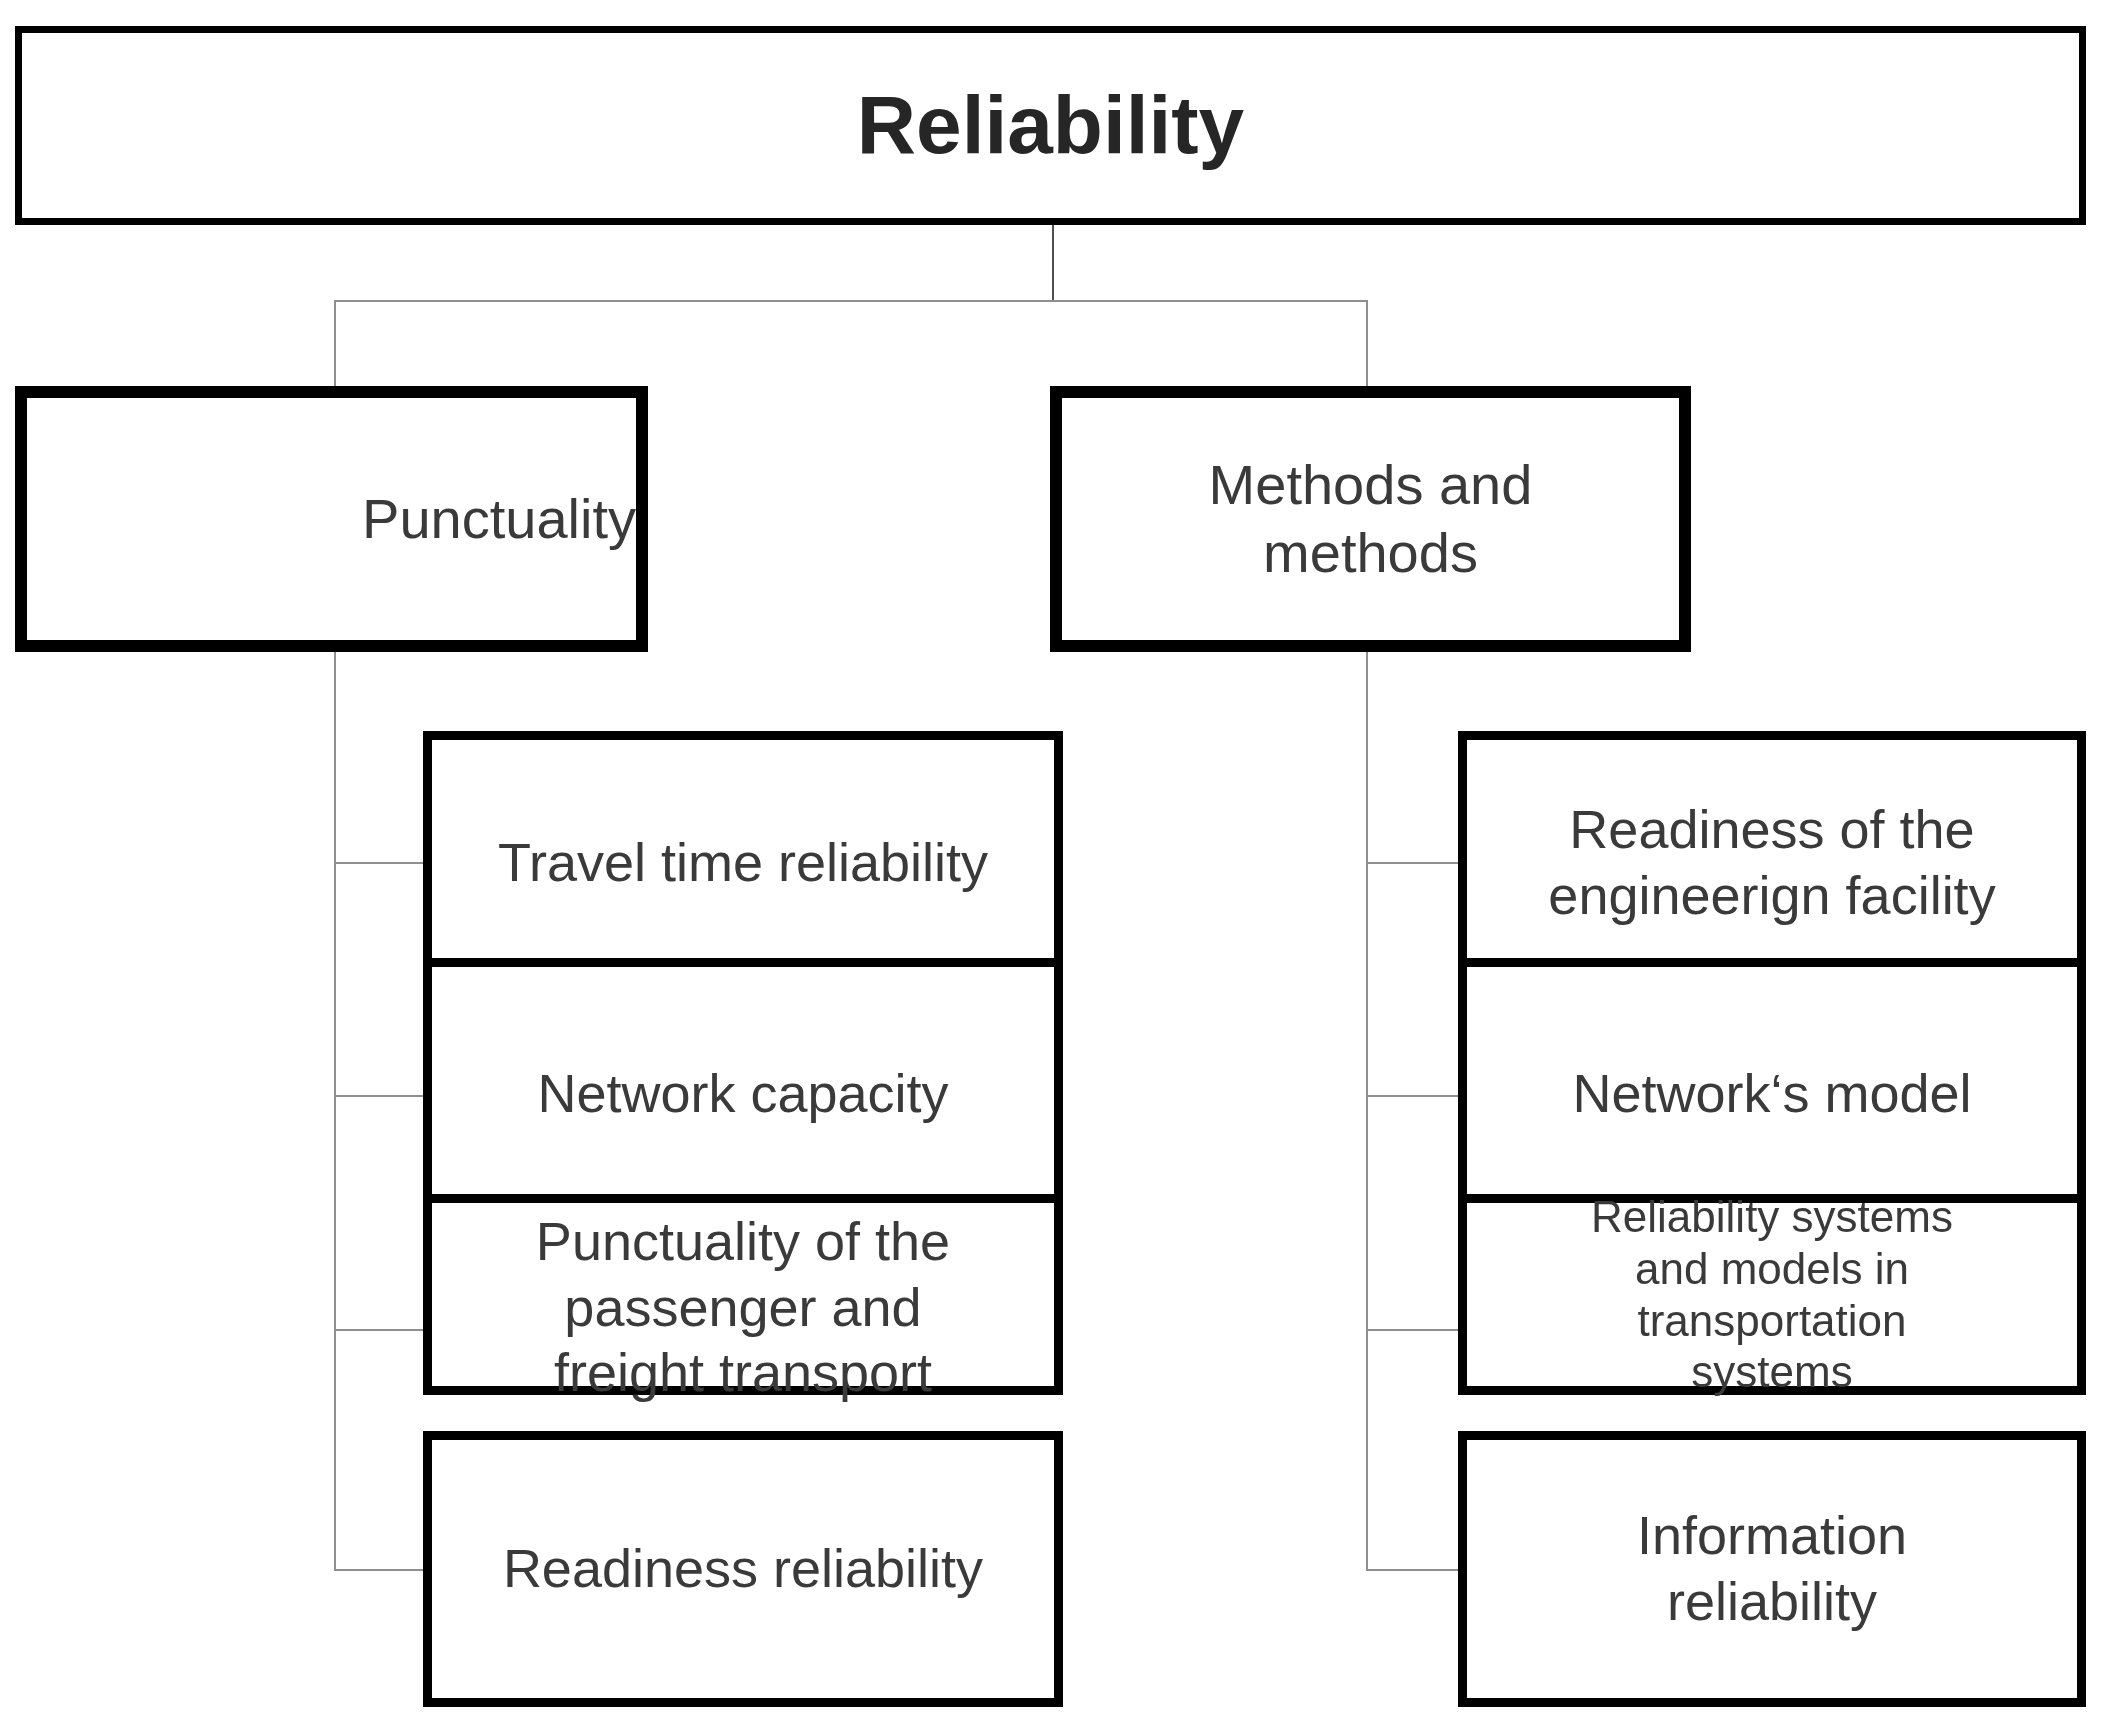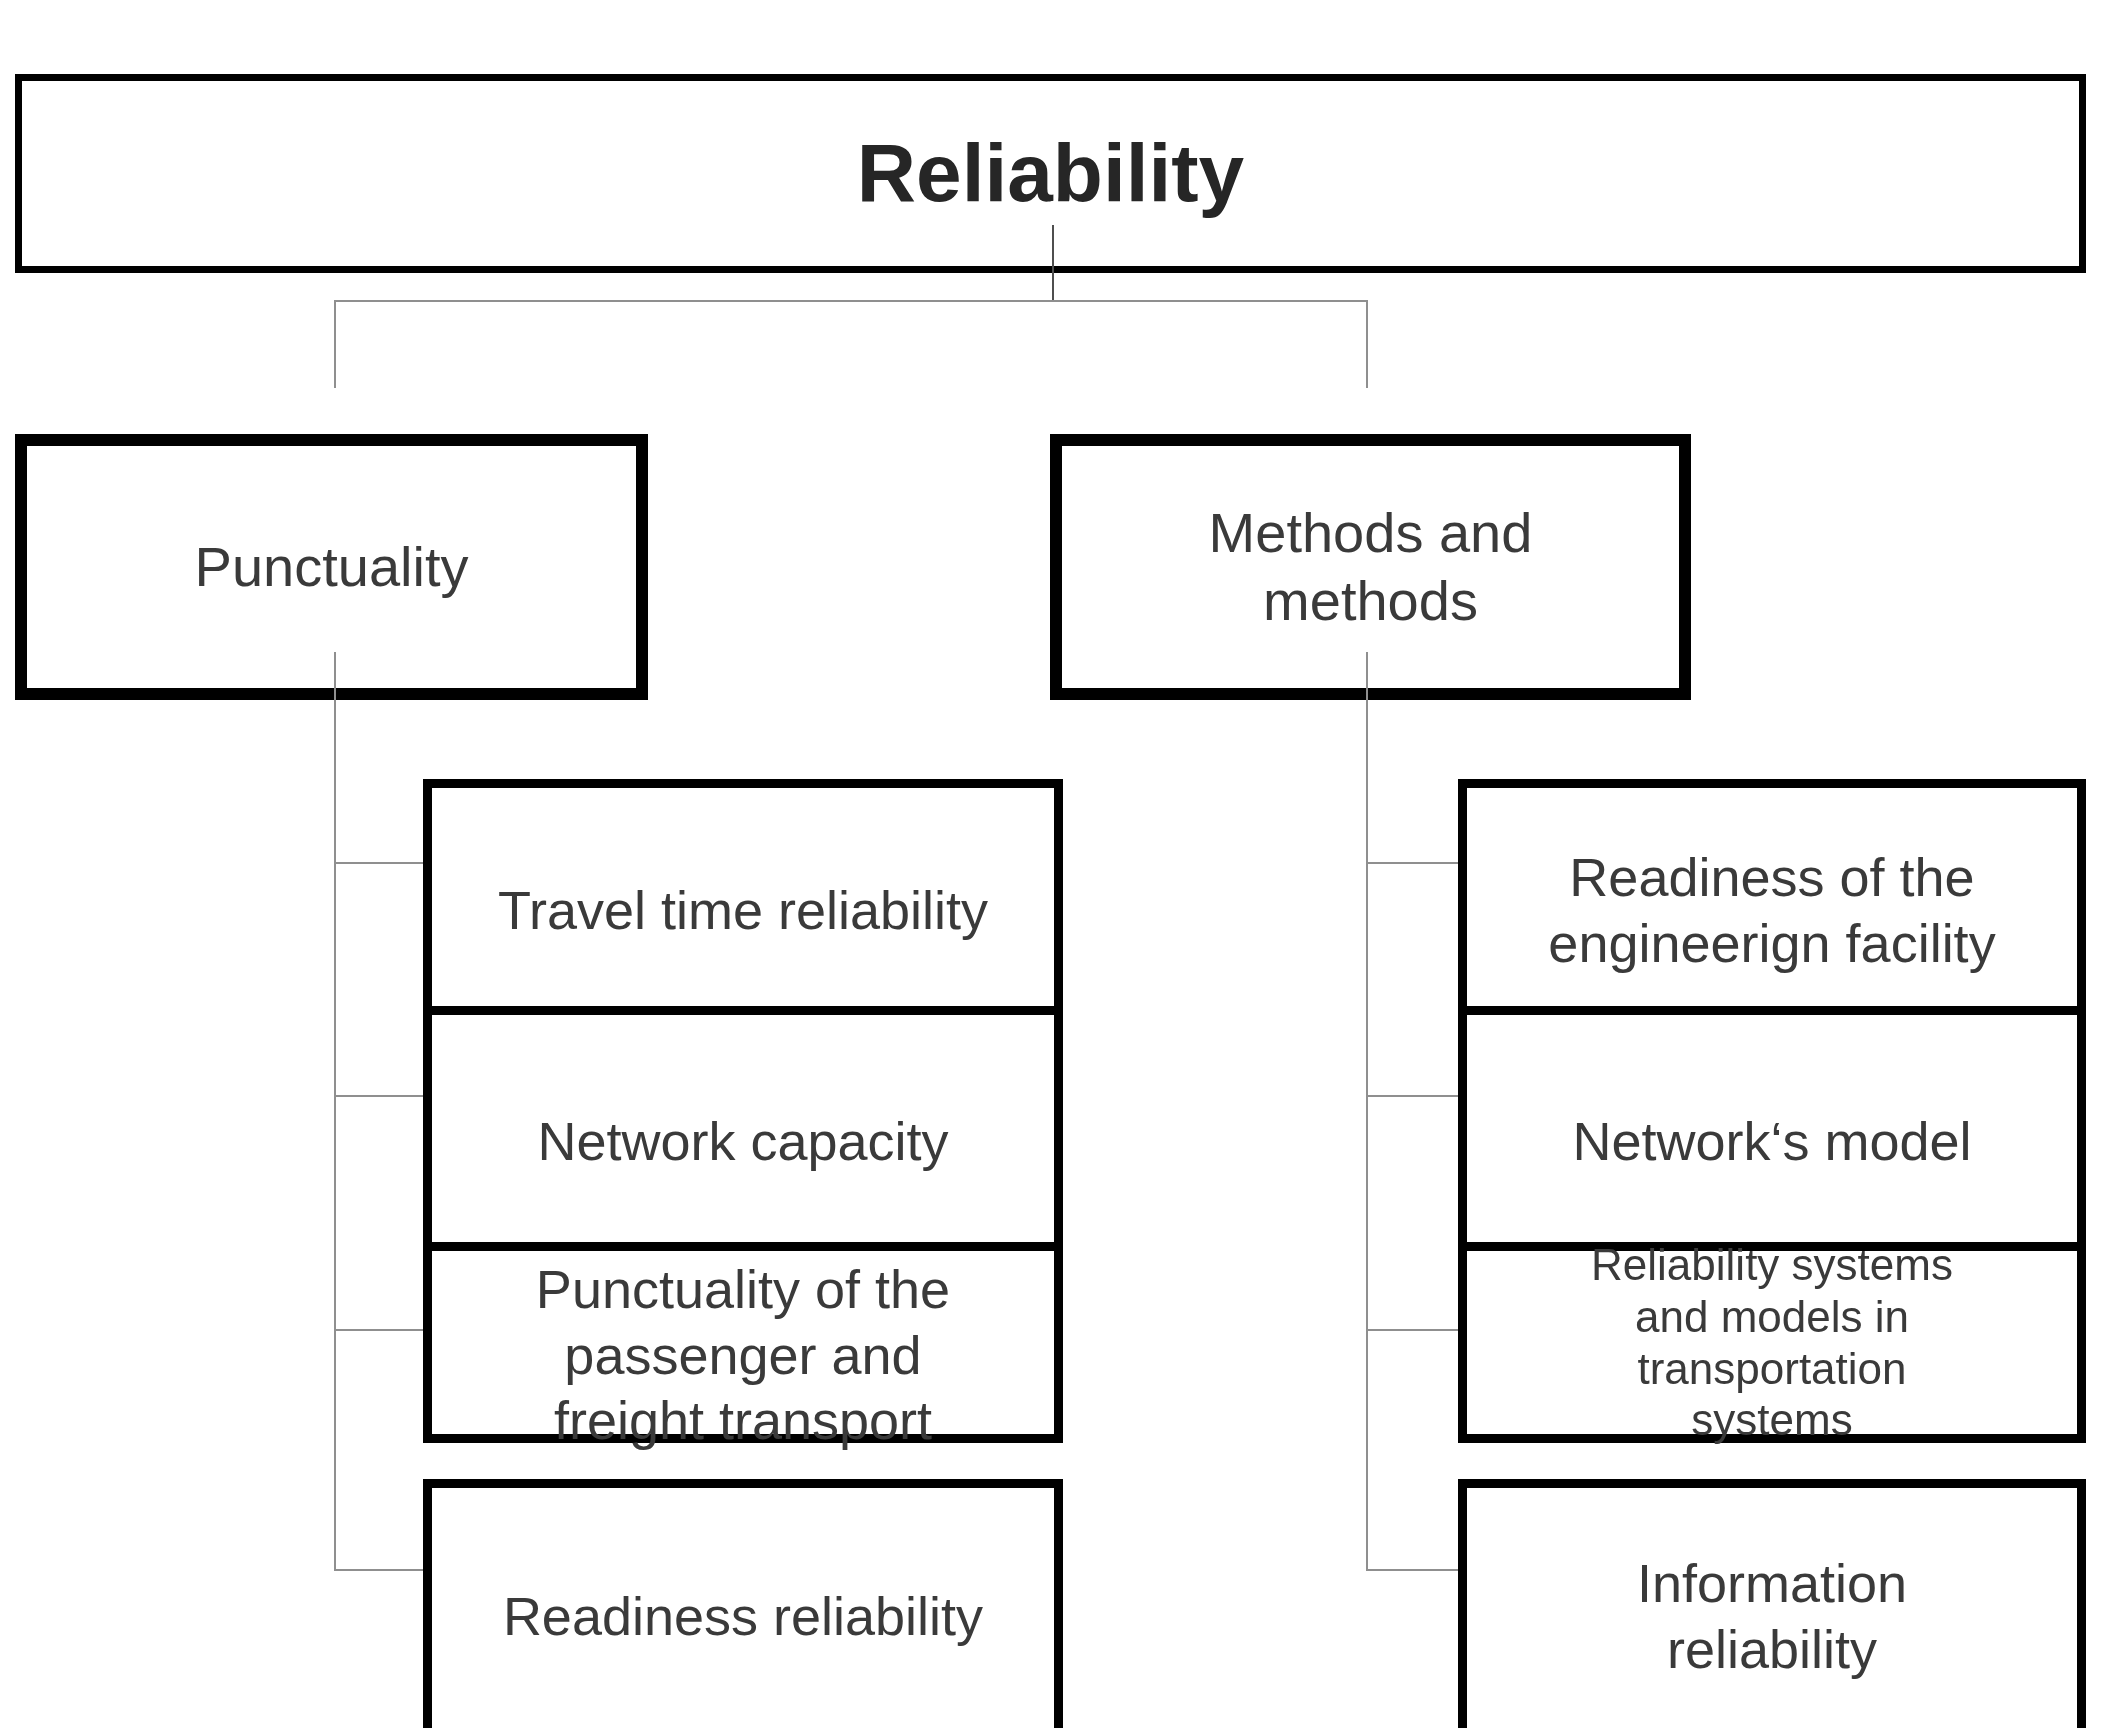--- a/index.html
+++ b/index.html
@@ -17,21 +17,20 @@
   }
   .node {
     position: absolute;
     box-sizing: border-box;
     background: #ffffff;
     border: 9.4px solid #000000;
     display: flex;
     align-items: center;
     justify-content: center;
     text-align: center;
-    margin-top: 48px;
   }
   .label {
     white-space: pre-line;
     color: #3a3a3a;
     font-size: 54px;
     line-height: 1.22;
     text-align: center;
   }
   
   #root-box {
@@ -41,21 +40,21 @@
   #root-box .label {
     font-size: 82px;
     font-weight: bold;
     color: #262626;
     line-height: 1.05;
   }
   
   .branch {
     border-width: 12px;
   }
-  #punctuality-box { left: 15px;   top: 386px; width: 633px; height: 266px; }
+  #punctuality-box { left: 15px;   top: 386px; width: 633px; height: 266px; justify-content: flex-end; }
   #methods-box     { left: 1050px; top: 386px; width: 641px; height: 266px; }
   .branch .label { font-size: 56px; }
   
   .leaf { border-width: 9.4px; }
   .col-left  .leaf { left: 423px;  width: 640px; justify-content: center; }
   .col-right .leaf { left: 1458px; width: 628px; }
   .row1 { top: 731px;  height: 237px; }
   .row2 { top: 958px; height: 245px; }
   .row3 { top: 1194px; height: 201px; }
   .row4 { top: 1431px; height: 276px; }

